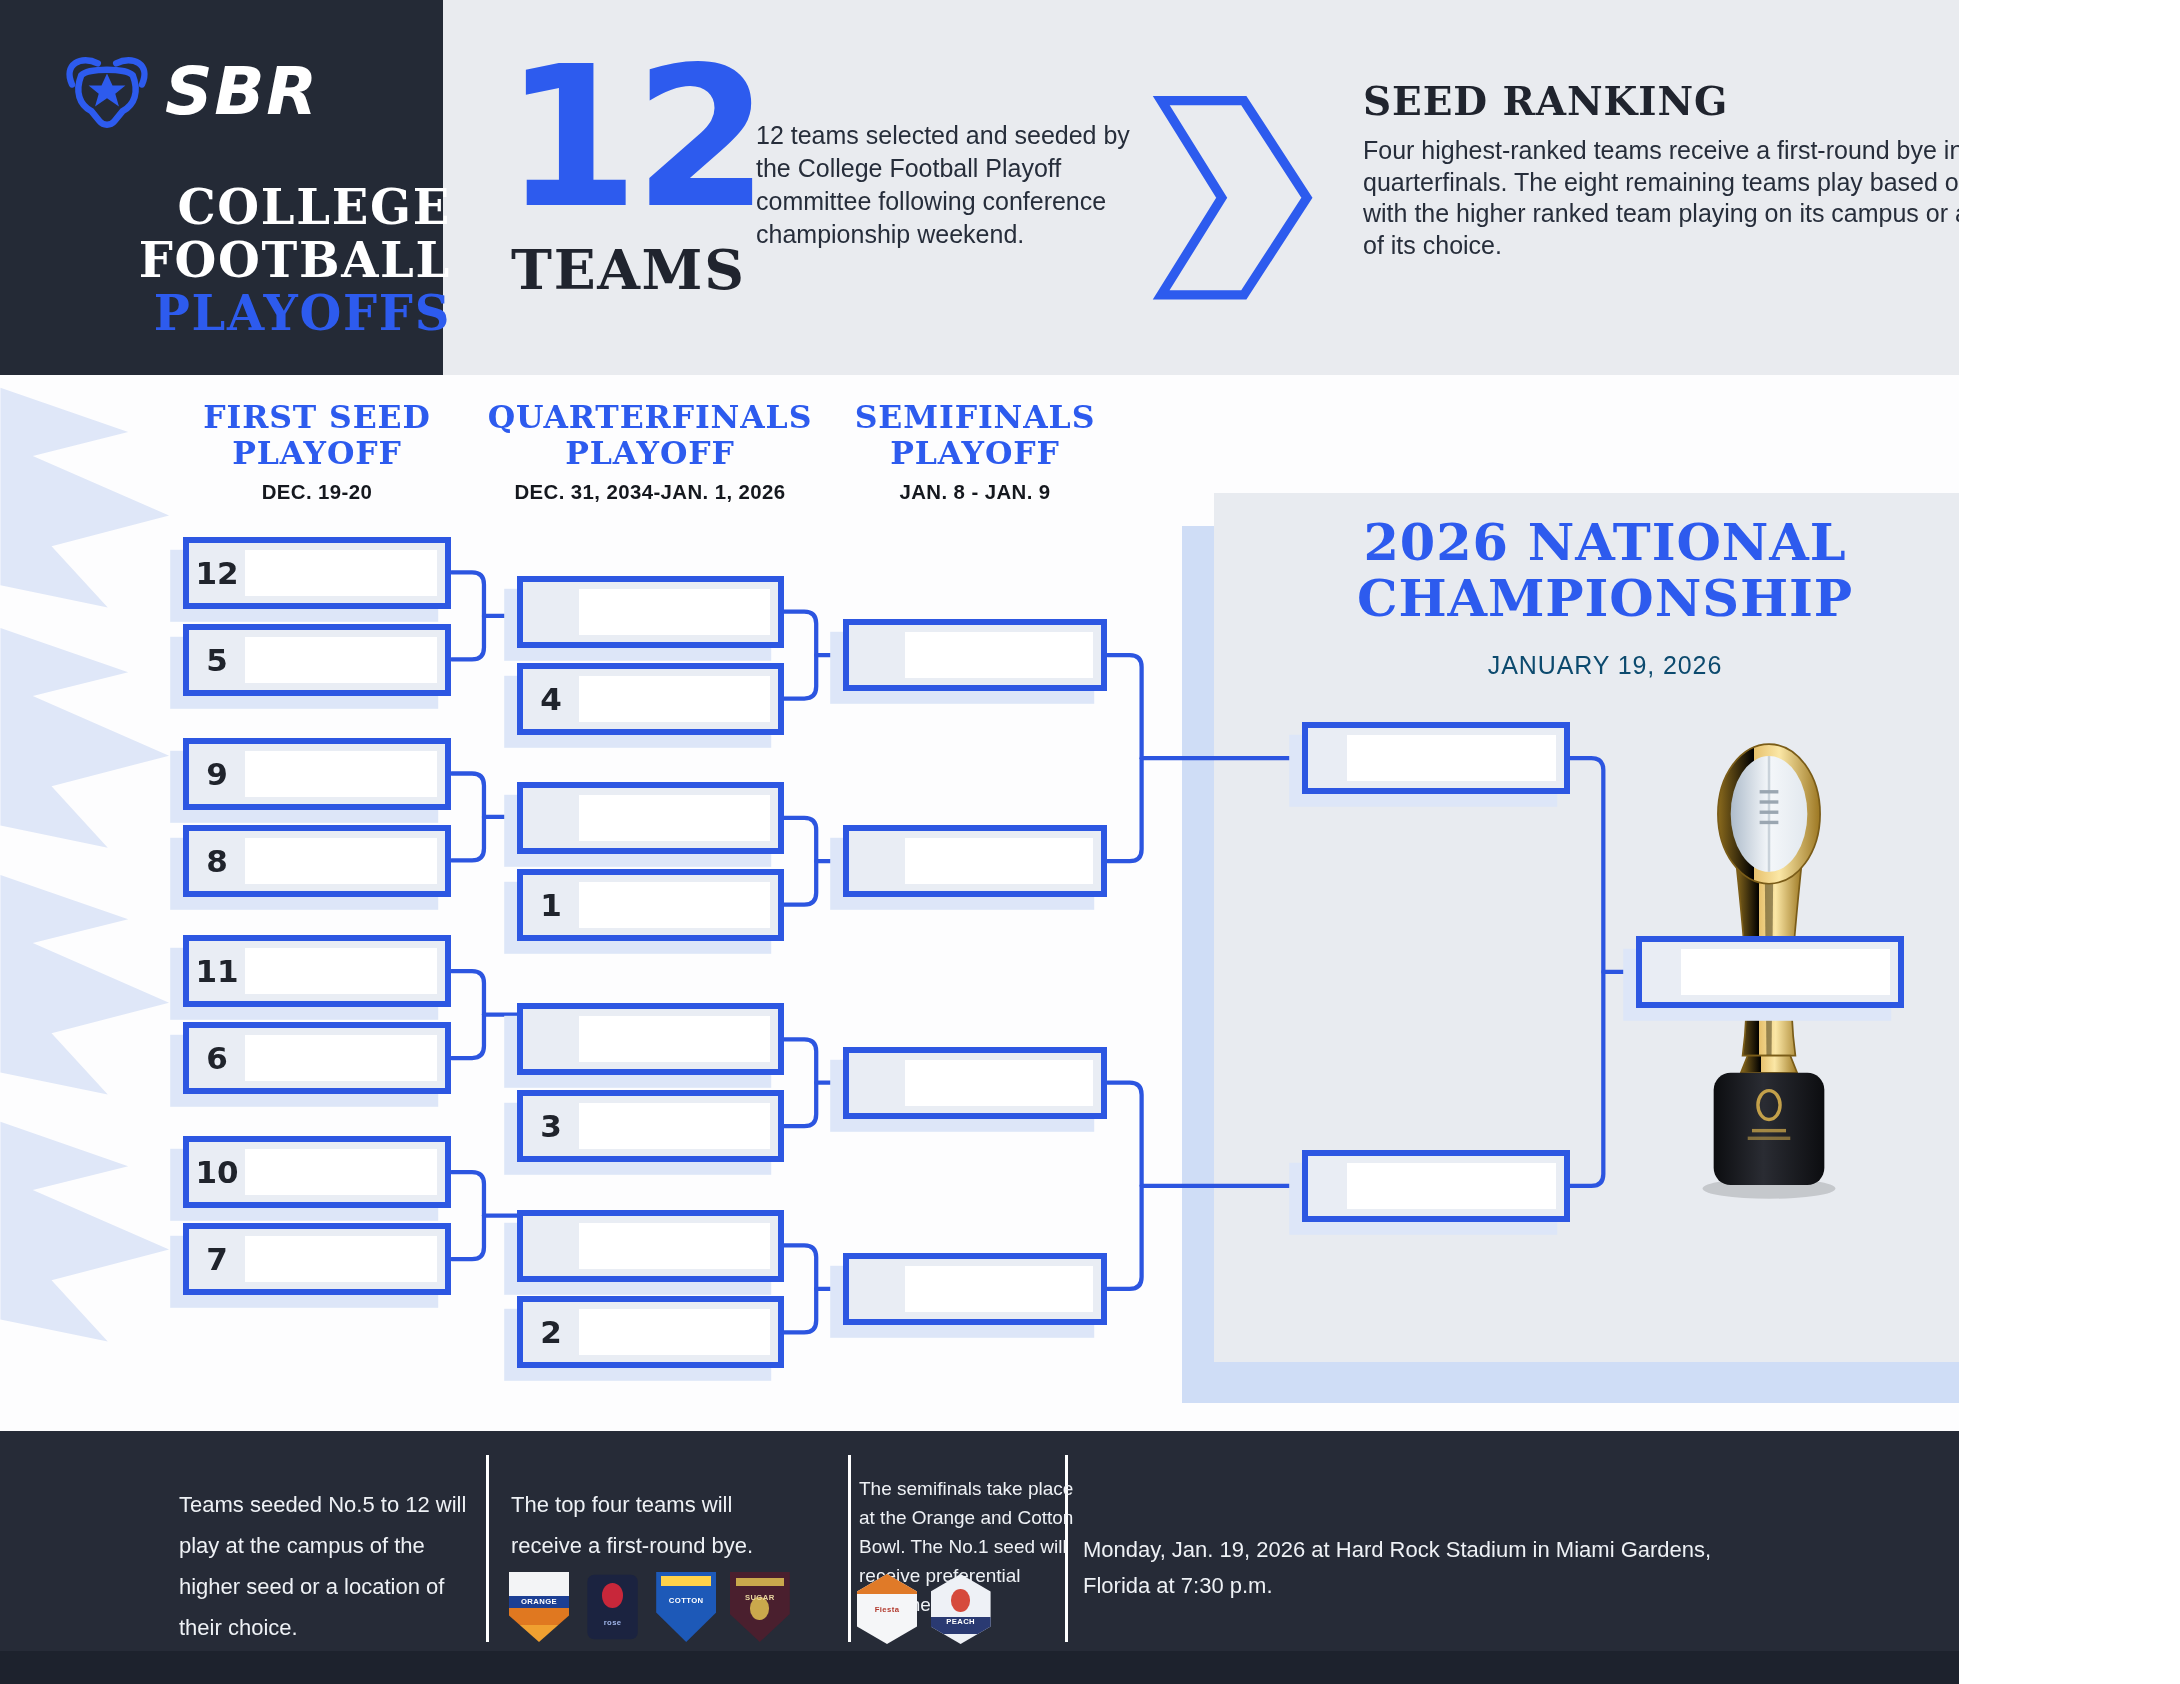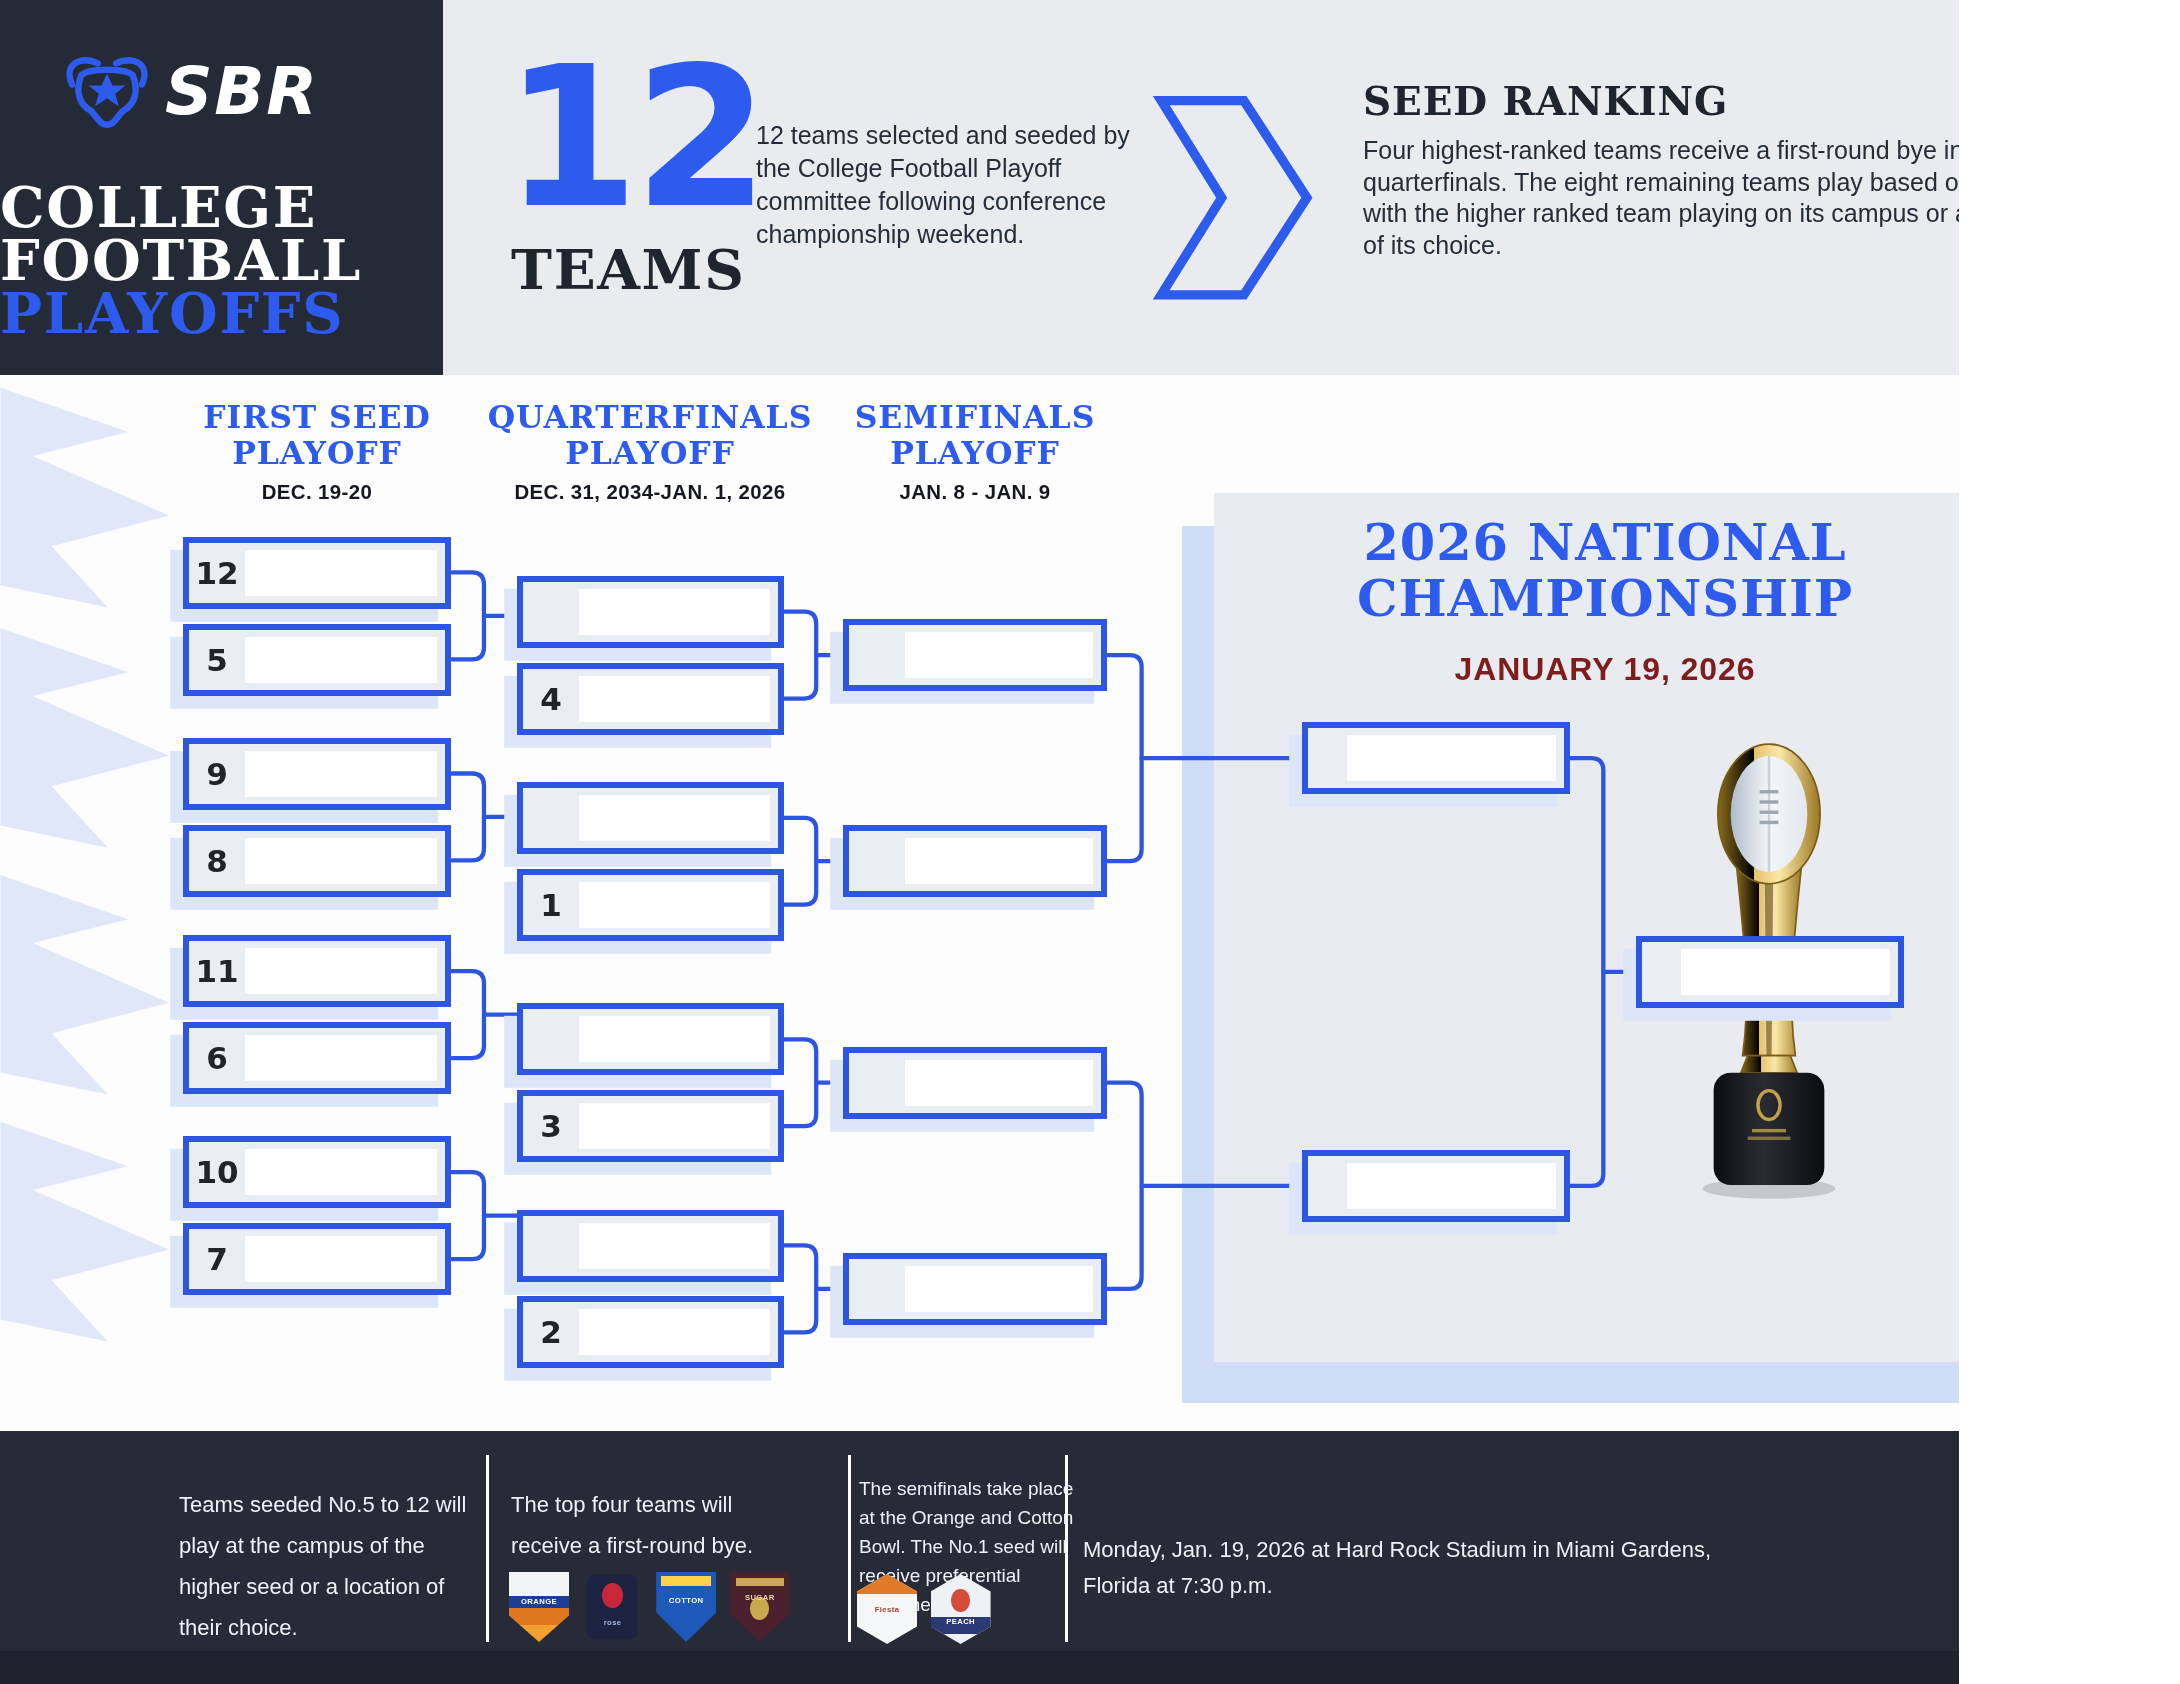--- a/index.html
+++ b/index.html
@@ -5,21 +5,21 @@
   html,body{margin:0;padding:0;background:#ffffff;}
   .stage{position:relative;width:1959px;height:1685px;background:#fdfdfe;overflow:hidden;
          font-family:"Liberation Sans",sans-serif;color:#242b38;}
   .abs{position:absolute;}
   .slab{font-family:"DejaVu Serif",serif;font-weight:bold;}
   
   .topband{left:0;top:0;width:2181px;height:375px;background:#e9ebef;}
   .brandbox{left:0;top:0;width:443px;height:375px;background:#242a36;}
   .brandrow{left:61px;top:44px;width:324px;height:94px;display:flex;align-items:center;gap:12px;}
   .sbr{font-family:"DejaVu Sans",sans-serif;font-weight:bold;font-style:italic;font-size:66px;color:#ffffff;letter-spacing:1.7px;}
-  .brandtitle{left:0;top:181px;width:443px;text-align:left;color:#ffffff;font-size:56px;line-height:53px;letter-spacing:1.7px;}
+  .brandtitle{left:8px;top:181px;width:443px;text-align:right;color:#ffffff;font-size:48px;line-height:53px;letter-spacing:1.7px;}
   .brandtitle .blue{color:#2d5bee;}
   .big12{left:504px;top:49px;font-family:"DejaVu Sans",sans-serif;font-weight:bold;font-size:194px;line-height:179px;color:#2d5bee;letter-spacing:-5.1px;}
   .bigteams{left:511px;top:237px;font-size:55px;color:#20242e;letter-spacing:1.7px;}
   .introdesc{left:756px;top:119px;width:414px;font-size:25px;line-height:33px;color:#262d3a;}
   .seedh{left:1363px;top:78px;font-size:39px;color:#20242e;letter-spacing:0.9px;}
   .seedbody{left:1363px;top:135px;width:753px;font-size:25px;line-height:31.5px;color:#262d3a;}
   
   .colh{position:absolute;transform:translateX(-50%);text-align:center;}
   .colh .t{font-family:"DejaVu Serif",serif;font-weight:bold;font-size:31.5px;line-height:36px;color:#2d5bee;letter-spacing:0.9px;}
   .colh .d{margin-top:10.2px;font-size:20.4px;font-weight:bold;color:#15181e;letter-spacing:0.4px;}
@@ -27,21 +27,21 @@
   .bx{position:absolute;height:72px;background:#e9edf4;border:6px solid #2d57e2;box-sizing:border-box;
       box-shadow:-12.8px 12.8px 0 0 #dde6f8;}
   .bx .inner{position:absolute;top:6.8px;bottom:6.8px;right:7.7px;background:#ffffff;}
   .bx .seed{position:absolute;left:0;top:0;bottom:0;display:flex;align-items:center;justify-content:center;
             font-family:"DejaVu Sans",sans-serif;font-weight:bold;font-size:31px;color:#20242c;}
   
   .champ-shadow{left:1182px;top:526px;width:779px;height:877px;background:#cfddf6;}
   .champ-panel{left:1214px;top:493px;width:782px;height:869px;background:#e8ebf0;}
   .champ-title{left:1605px;top:514px;transform:translateX(-50%);text-align:center;
                font-size:51px;line-height:56px;color:#2d5bee;letter-spacing:0.9px;white-space:nowrap;}
-  .champ-date{left:1605px;top:651px;transform:translateX(-50%);font-size:32px;font-weight:bold;color:#7f1d1d;letter-spacing:0.9px;}
+  .champ-date{left:1605px;top:651px;transform:translateX(-50%);font-size:25px;font-weight:normal;color:#0c4a6e;letter-spacing:0.9px;}
   
   .footer{left:0;top:1431px;width:2181px;height:254px;background:#262b37;}
   .footer-bottom{left:0;top:1651px;width:2181px;height:34px;background:#1d222d;}
   .vdiv{position:absolute;width:2.6px;background:#ffffff;top:1455px;height:187px;}
   .fnote{position:absolute;color:#eef1f5;}
   .badgerow{position:absolute;display:flex;gap:13.6px;align-items:flex-end;}
   .badge{position:relative;width:60px;height:70px;flex:0 0 auto;}
   .badge .tiny{position:absolute;width:100%;text-align:center;font-size:7.7px;font-weight:bold;color:#fff;letter-spacing:0.4px;}
 </style>
 </head>

